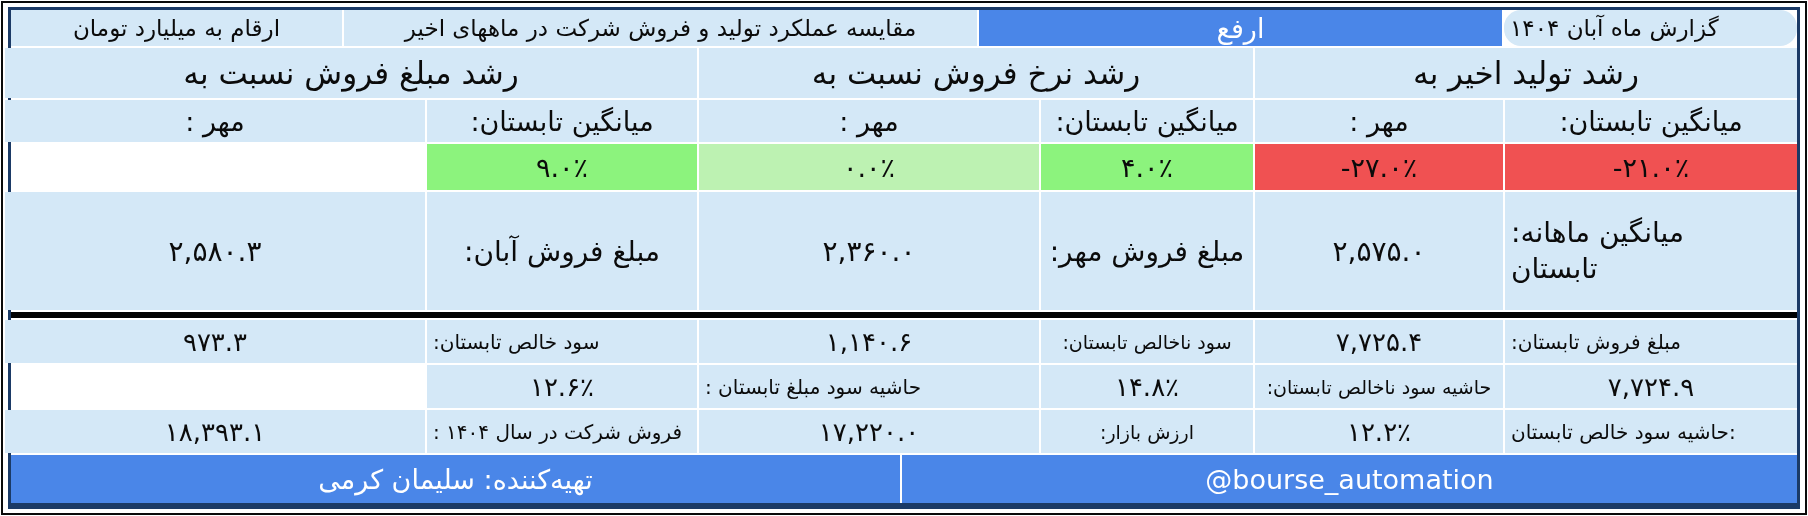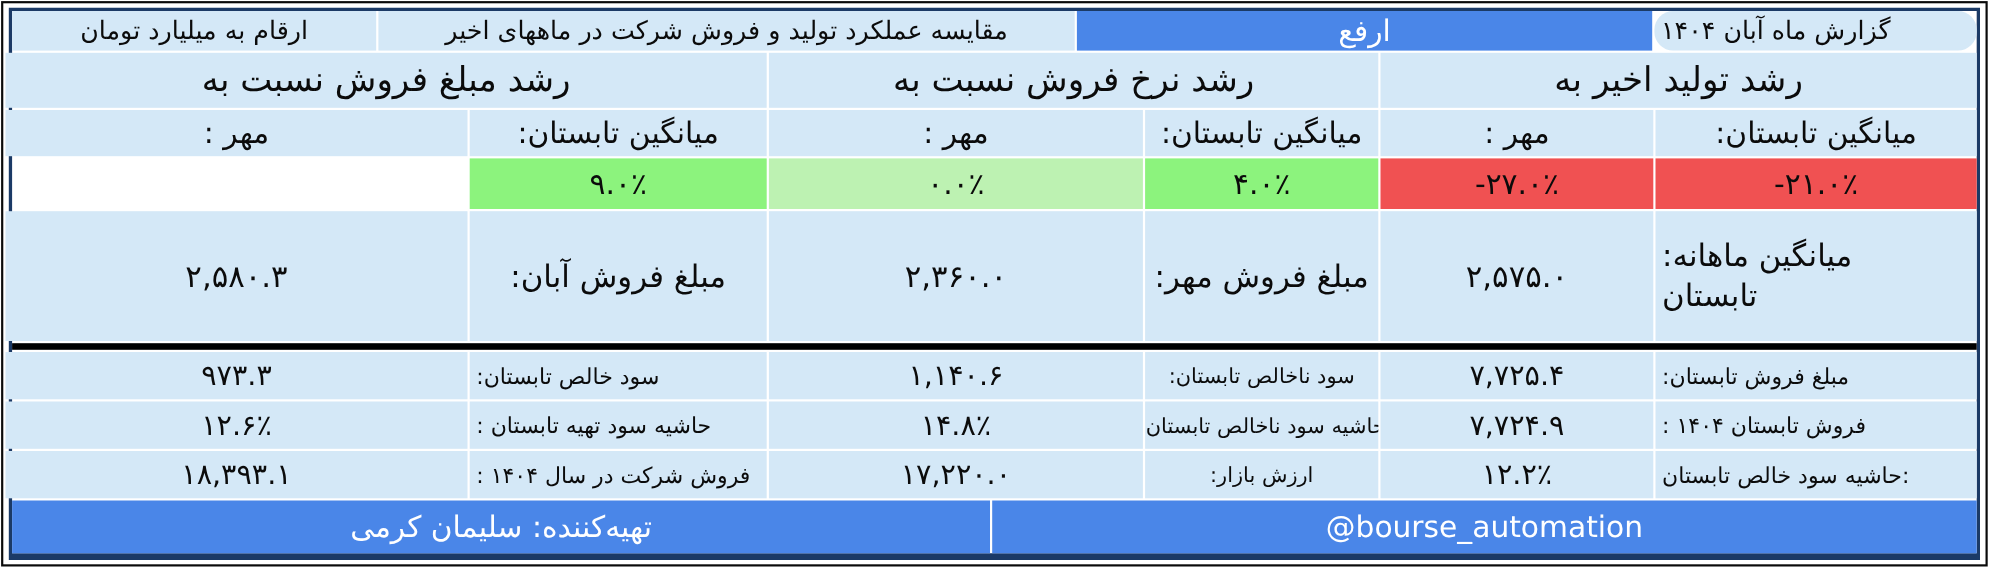--- a/index.html
+++ b/index.html
@@ -92,25 +92,24 @@
     <div class="grid r678">
       <div class="cell lab20 alignR">مبلغ فروش تابستان:</div>
       <div class="cell val26 ltr">۷,۷۲۵.۴</div>
       <div class="cell lab19">سود ناخالص تابستان:</div>
       <div class="cell val26 ltr">۱,۱۴۰.۶</div>
       <div class="cell lab20 alignR">سود خالص تابستان:</div>
       <div class="cell val26 ltr">۹۷۳.۳</div>
     </div>
 
     <div class="grid r678">
-      <div class="cell lab20 alignR">فروش تابستان ۱۴۰۴ :</div>
       <div class="cell val26 ltr">۷,۷۲۴.۹</div>
       <div class="cell lab19">حاشیه سود ناخالص تابستان:</div>
       <div class="cell val26 ltr">۱۴.۸٪</div>
-      <div class="cell lab20 alignR">حاشیه سود تهیه تابستان :</div>
+      <div class="cell lab20 alignR">حاشیه سود مبلغ تابستان :</div>
       <div class="cell val26 ltr">۱۲.۶٪</div>
     </div>
 
     <div class="grid r678">
       <div class="cell lab20 alignR">:حاشیه سود خالص تابستان</div>
       <div class="cell val26 ltr">۱۲.۲٪</div>
       <div class="cell lab19">ارزش بازار:</div>
       <div class="cell val26 ltr">۱۷,۲۲۰.۰</div>
       <div class="cell lab20 alignR">فروش شرکت در سال ۱۴۰۴ :</div>
       <div class="cell val26 ltr">۱۸,۳۹۳.۱</div>

